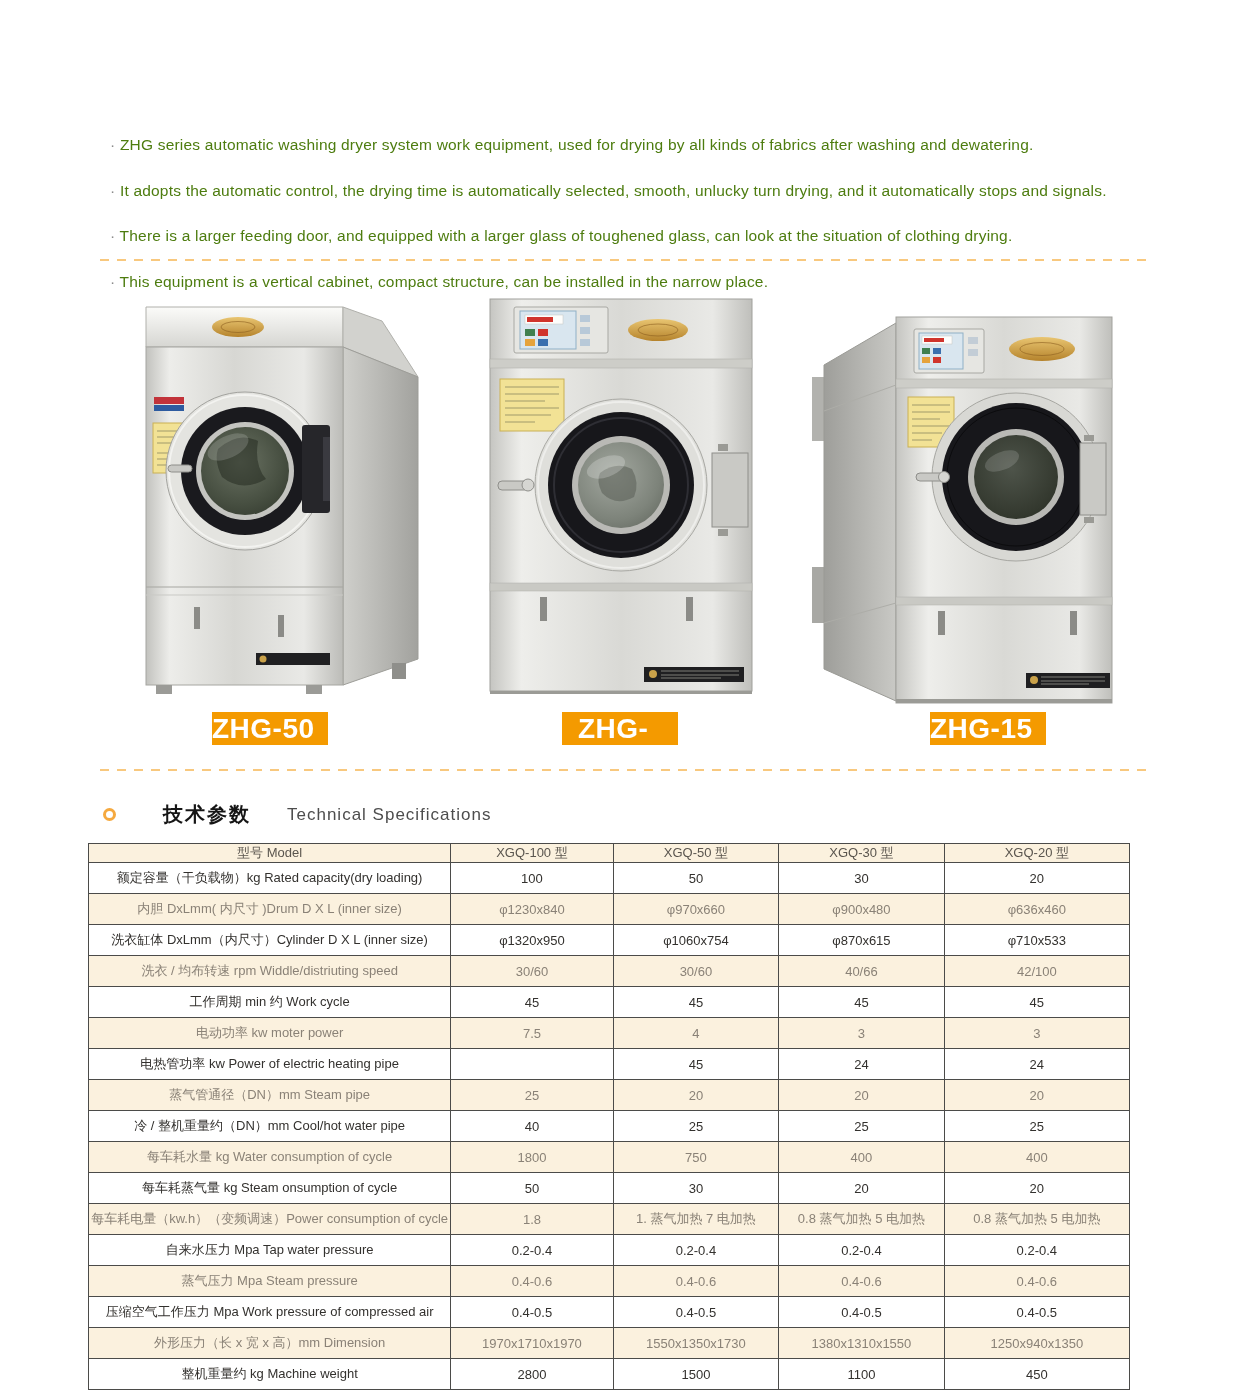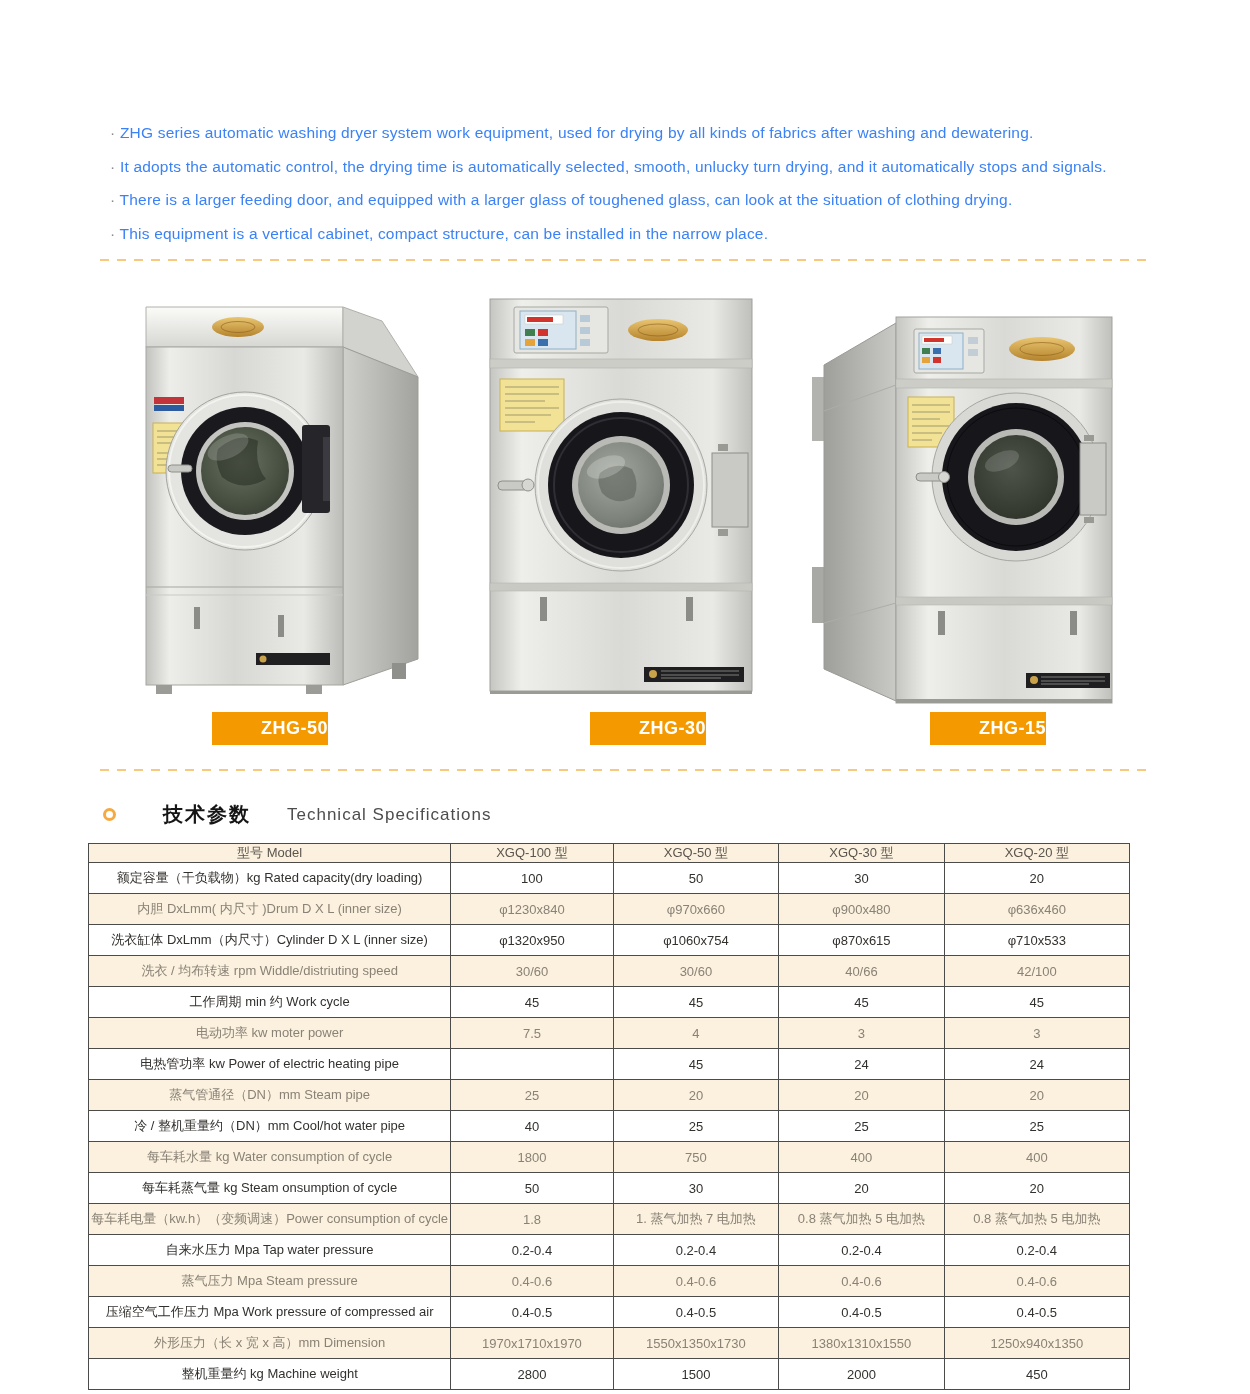--- a/index.html
+++ b/index.html
@@ -2,39 +2,39 @@
 <html><head>
 <meta charset="utf-8">
 <style>
   * { margin:0; padding:0; box-sizing:border-box; }
   html,body { background:#ffffff; }
   body { font-family:"Liberation Sans", sans-serif; }
   #page { position:relative; width:1250px; height:1394px; background:#ffffff; overflow:hidden; }
 
   
   .intro { position:absolute; left:110px; top:116px; width:1040px; }
-  .bullet { font-size:15.5px; line-height:33.5px; color:#3b82f6; letter-spacing:.2px; }
+  .bullet { font-size:15.5px; line-height:33.5px; color:#4d7c0f; letter-spacing:.2px;margin-top:12px; }
   .bullet::before { content:"· "; color:#8b8b8b; }
 
   
   .dash { position:absolute; left:100px; width:1048px; height:2px;
           background:repeating-linear-gradient(90deg,#f8c87e 0 9px, transparent 9px 17px); }
   .dash1 { top:259px; } .dash2 { top:769px; }
 
   
   .fig { position:absolute; }
   .fig1 { left:130px; top:287px; }
   .fig2 { left:480px; top:285px; }
   .fig3 { left:810px; top:281px; }
 
   
   .model-tag { position:absolute; top:712px; width:116px; height:33px; background:#f49a00;
-               color:#ffffff; font-weight:bold; font-size:18px; text-align:right;
+               color:#ffffff; font-weight:bold; font-size:28px; text-align:left;
                line-height:33px; letter-spacing:.5px; }
-  .tag1 { left:212px; } .tag2 { left:590px; } .tag3 { left:930px; }
+  .tag1 { left:212px; } .tag2 { left:562px;padding-left:16px; } .tag3 { left:930px; }
 
   
   .sec { position:absolute; left:103px; top:801px; display:flex; align-items:center;gap:36px; }
   .sec .ring { width:13px; height:13px; border:3px solid #f5a93f; border-radius:50%; background:#fff; }
   .sec .zh { font-size:20px; font-weight:bold; color:#151515; margin-left:11px; letter-spacing:2px; }
   .sec .en { font-size:17px; color:#4d4d4d; margin-left:0; letter-spacing:1px; }
 
   
   table.specs { position:absolute; left:88px; top:843px; width:1042px; height:547px;
                 border-collapse:collapse; table-layout:fixed; }
@@ -415,19 +415,19 @@
         <td>外形压力（长 x 宽 x 高）mm Dimension</td>
         <td>1970x1710x1970</td>
         <td>1550x1350x1730</td>
         <td>1380x1310x1550</td>
         <td>1250x940x1350</td>
       </tr>
       <tr>
         <td>整机重量约 kg Machine weight</td>
         <td>2800</td>
         <td>1500</td>
-        <td>2000</td>
+        <td>1100</td>
         <td>450</td>
       </tr>
     </tbody>
   </table>
 
 </div>
 
 </body></html>

